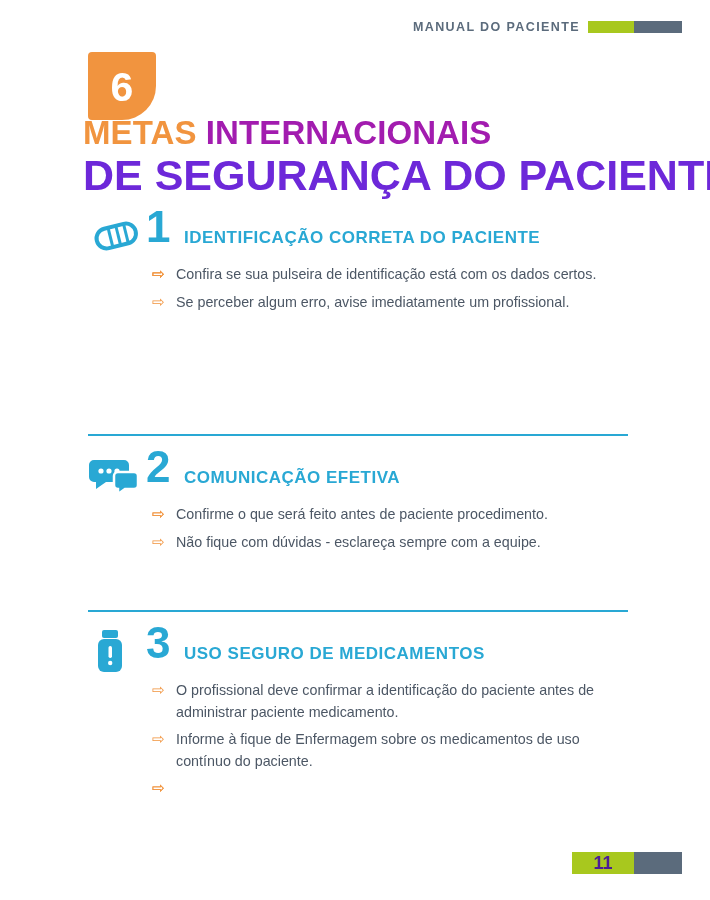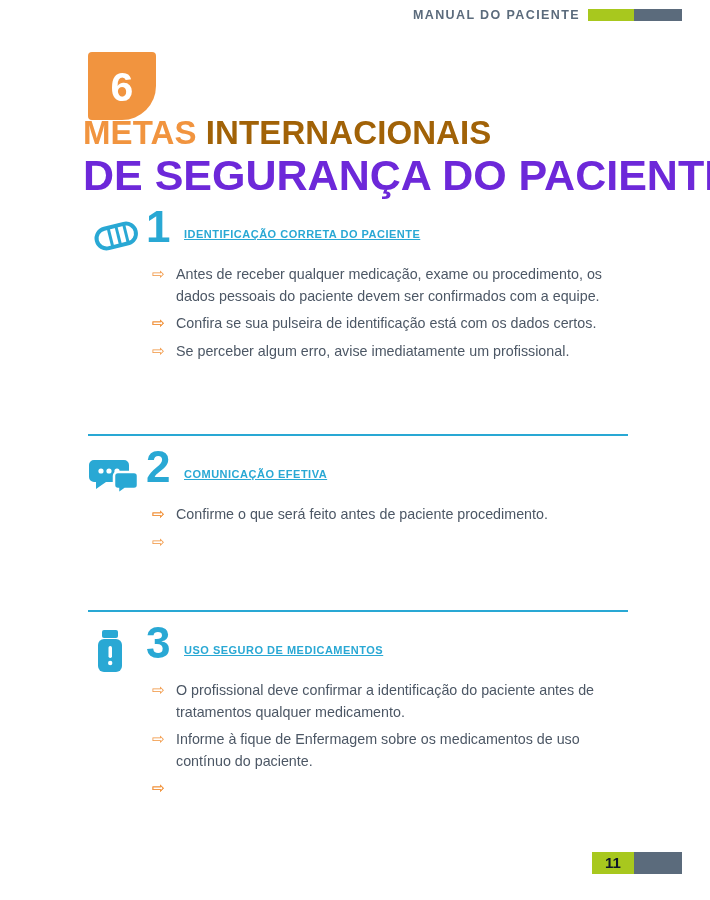--- a/index.html
+++ b/index.html
@@ -12,21 +12,21 @@
     background: #ffffff;
     font-family: "Liberation Sans", sans-serif;
     color: #4c5765;
     overflow: hidden;
     position: relative;
   }
 
   
   .header {
     position: absolute;
-    top: 0;
+    top: 12px;
     left: 0;
     width: 710px;
     height: 34px;
   }
   .header-title {
     position: absolute;
     right: 130px;
     top: 8px;
     font-size: 12.5px;
     letter-spacing: 1.4px;
@@ -88,21 +88,21 @@
     top: 62px;
     font-size: 33px;
     font-weight: bold;
     letter-spacing: 0.1px;
     white-space: nowrap;
   }
   .title-line1 .hl {
     color: #f1943f;
   }
   .title-line1 .rest {
-    color: #a16207;
+    color: #a21caf;
   }
   .title-line2 {
     position: absolute;
     left: -5px;
     top: 99px;
     font-size: 43px;
     font-weight: bold;
     color: #6d28d9;
     white-space: nowrap;
   }
@@ -130,26 +130,25 @@
     top: -8px;
     font-size: 44px;
     font-weight: bold;
     color: #29a8d4;
     line-height: 46px;
   }
   .sec-title {
     position: absolute;
     left: 96px;
     top: 16px;
-    font-size: 11px;
+    font-size: 17px;
     font-weight: bold;
     color: #29a8d4;
     letter-spacing: 0.5px;
     white-space: nowrap;
-    text-decoration: underline;
   }
 
   .bullets {
     position: relative;
     margin-top: 6px;
     margin-left: 64px;
     width: 470px;
   }
   .bullet {
     position: relative;
@@ -176,25 +175,25 @@
     width: 540px;
     height: 2px;
     background: #29a8d4;
   }
 
   
   .footer-page {
     position: absolute;
     right: 76px;
     bottom: 26px;
-    width: 42px;
+    width: 62px;
     height: 22px;
     background: #a8c81e;
-    color: #0f172a;
-    font-size: 15px;
+    color: #4c1d95;
+    font-size: 18px;
     font-weight: bold;
     text-align: center;
     line-height: 22px;
   }
   .footer-gray {
     position: absolute;
     right: 28px;
     bottom: 26px;
     width: 48px;
     height: 22px;
@@ -230,21 +229,20 @@
           <line x1="38" y1="15" x2="38" y2="33" stroke="#29a8d4" stroke-width="3"></line>
         </g>
       </svg>
     </div>
     <div class="sec-num">1</div>
     <div class="sec-title">IDENTIFICAÇÃO CORRETA DO PACIENTE</div>
   </div>
   <div class="bullets">
     <div class="bullet">
       <span class="arrow">⇨</span>
-      <span>Antes de receber qualquer medicação, exame ou procedimento, os dados pessoais do paciente devem ser confirmados com a equipe.</span>
     </div>
     <div class="bullet">
       <span class="arrow">⇨</span>
     </div>
     <div class="bullet">
       <span class="arrow">⇨</span>
       <span>Confira se sua pulseira de identificação está com os dados certos.</span>
     </div>
     <div class="bullet">
       <span class="arrow">⇨</span>
@@ -272,20 +270,21 @@
   <div class="bullets">
     <div class="bullet">
       <span class="arrow">⇨</span>
     </div>
     <div class="bullet">
       <span class="arrow">⇨</span>
       <span>Confirme o que será feito antes de paciente procedimento.</span>
     </div>
     <div class="bullet">
       <span class="arrow">⇨</span>
+      <span>Não fique com dúvidas - esclareça sempre com a equipe.</span>
     </div>
   </div>
 </div>
 
 <div class="divider" style="top: 610px;"></div>
 
 <div class="section" style="top: 628px;">
   <div class="sec-head">
     <div class="sec-icon">
       <svg width="56" height="46" viewBox="0 0 56 46">
@@ -294,21 +293,21 @@
         <rect x="20.5" y="18" width="3.5" height="12" rx="1.7" fill="#ffffff"></rect>
         <circle cx="22.2" cy="35" r="2.2" fill="#ffffff"></circle>
       </svg>
     </div>
     <div class="sec-num">3</div>
     <div class="sec-title">USO SEGURO DE MEDICAMENTOS</div>
   </div>
   <div class="bullets">
     <div class="bullet">
       <span class="arrow">⇨</span>
-      <span>O profissional deve confirmar a identificação do paciente antes de tratamentos qualquer medicamento.</span>
+      <span>O profissional deve confirmar a identificação do paciente antes de administrar paciente medicamento.</span>
     </div>
     <div class="bullet">
       <span class="arrow">⇨</span>
       <span>Informe à fique de Enfermagem sobre os medicamentos de uso contínuo do paciente.</span>
     </div>
     <div class="bullet">
       <span class="arrow">⇨</span>
     </div>
     <div class="bullet">
       <span class="arrow">⇨</span>

